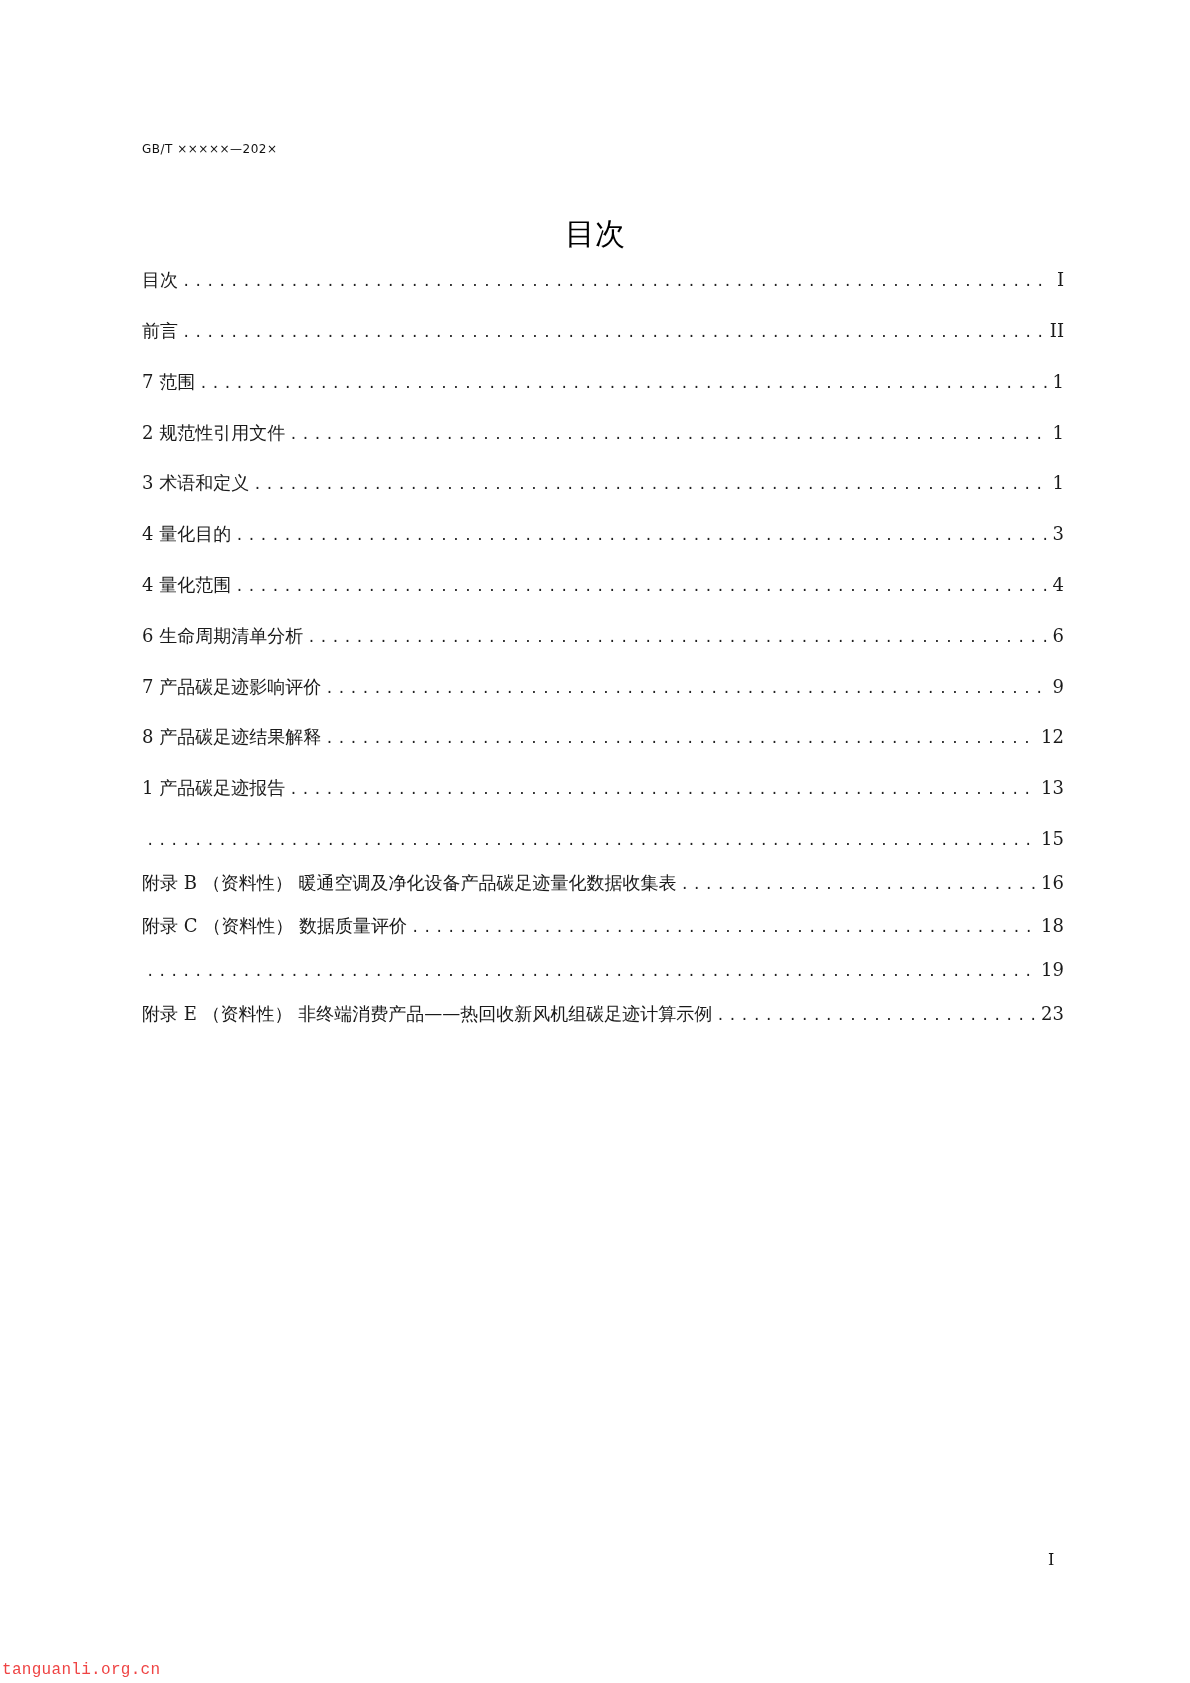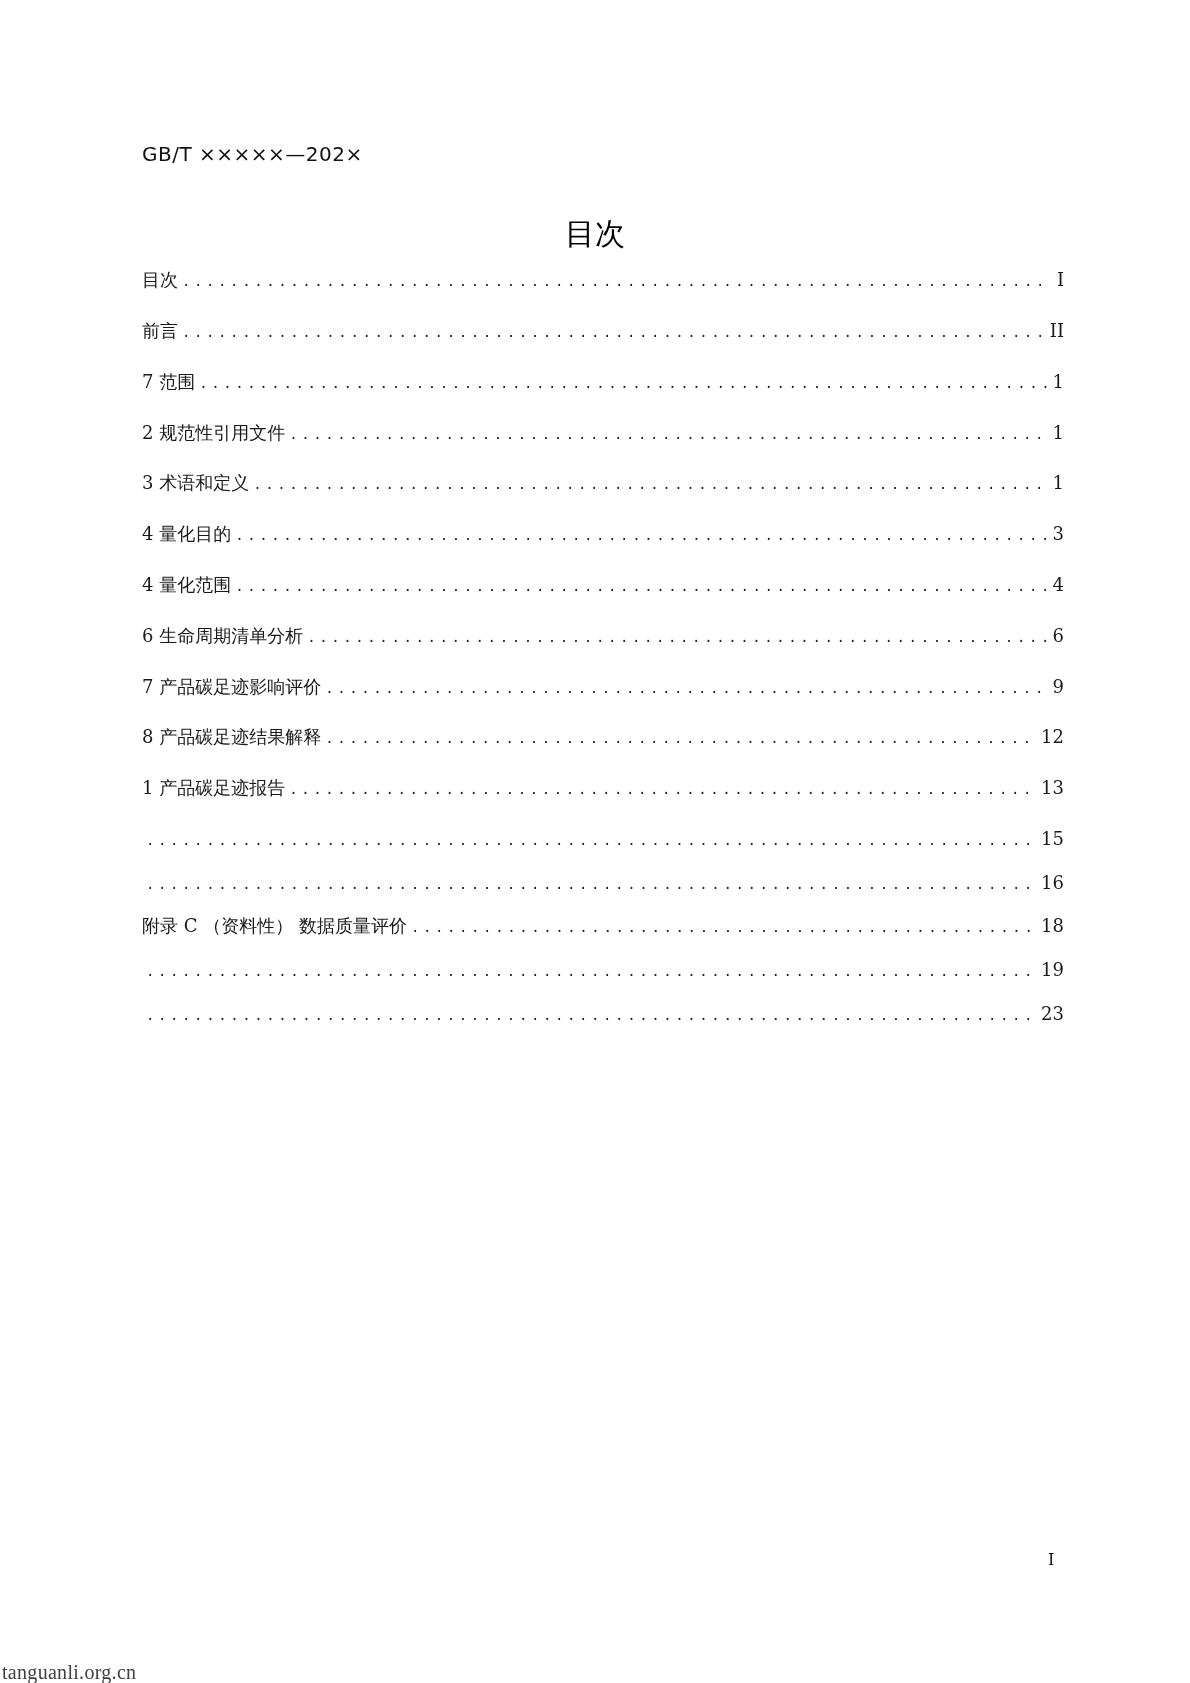--- a/index.html
+++ b/index.html
@@ -13,21 +13,21 @@
       position: relative;
       overflow: hidden;
       font-family: "DejaVu Serif", "Liberation Serif", serif;
       color: #1a1a1a;
     }
     .std-code {
       position: absolute;
       left: 142px;
       top: 142px;
       font-family: "DejaVu Sans", "Liberation Sans", sans-serif;
-      font-size: 20px;
+      font-size: 12px;
       letter-spacing: 0.5px;
       color: #111;
       text-align: right;
     }
     .toc-title {
       position: absolute;
       left: 0;
       width: 1190px;
       top: 214px;
       text-align: center;
@@ -80,23 +80,23 @@
       left: 1048px;
       top: 1550px;
       font-family: "DejaVu Serif", "Liberation Serif", serif;
       font-size: 16px;
       color: #111;
     }
     .watermark {
       position: absolute;
       left: 2px;
       top: 1661px;
-      font-family: Liberation Serif, serif;
-      font-size: 20px;
-      color: #404040;
+      font-family: Liberation Mono, monospace;
+      font-size: 16px;
+      color: #ef4444;
       letter-spacing: 0.3px;
     }
   </style>
 </head>
 <body>
 
 <div class="std-code">GB/T ×××××—202×</div>
 
 <div class="toc-title">目次</div>
 
@@ -154,33 +154,35 @@
   <div class="toc-entry" style="top:493px">
     <span class="toc-label">1 产品碳足迹报告</span>
     <span class="toc-leader"></span>
     <span class="toc-page">13</span>
   </div>
   <div class="toc-entry" style="top:544px">
     <span class="toc-leader"></span>
     <span class="toc-page">15</span>
   </div>
   <div class="toc-entry" style="top:588px">
+    <span class="toc-label">附录 B  （资料性） 暖通空调及净化设备产品碳足迹量化数据收集表</span>
     <span class="toc-leader"></span>
     <span class="toc-page">16</span>
   </div>
   <div class="toc-entry" style="top:631px">
     <span class="toc-label">附录 C （资料性） 数据质量评价</span>
     <span class="toc-leader"></span>
     <span class="toc-page">18</span>
   </div>
   <div class="toc-entry" style="top:675px">
     <span class="toc-leader"></span>
     <span class="toc-page">19</span>
   </div>
   <div class="toc-entry" style="top:719px">
+    <span class="toc-label">附录 E （资料性） 非终端消费产品——热回收新风机组碳足迹计算示例</span>
     <span class="toc-leader"></span>
     <span class="toc-page">23</span>
   </div>
 </div>
 
 <div class="page-number">I</div>
 
 <div class="watermark">tanguanli.org.cn</div>
 
 </body></html>

